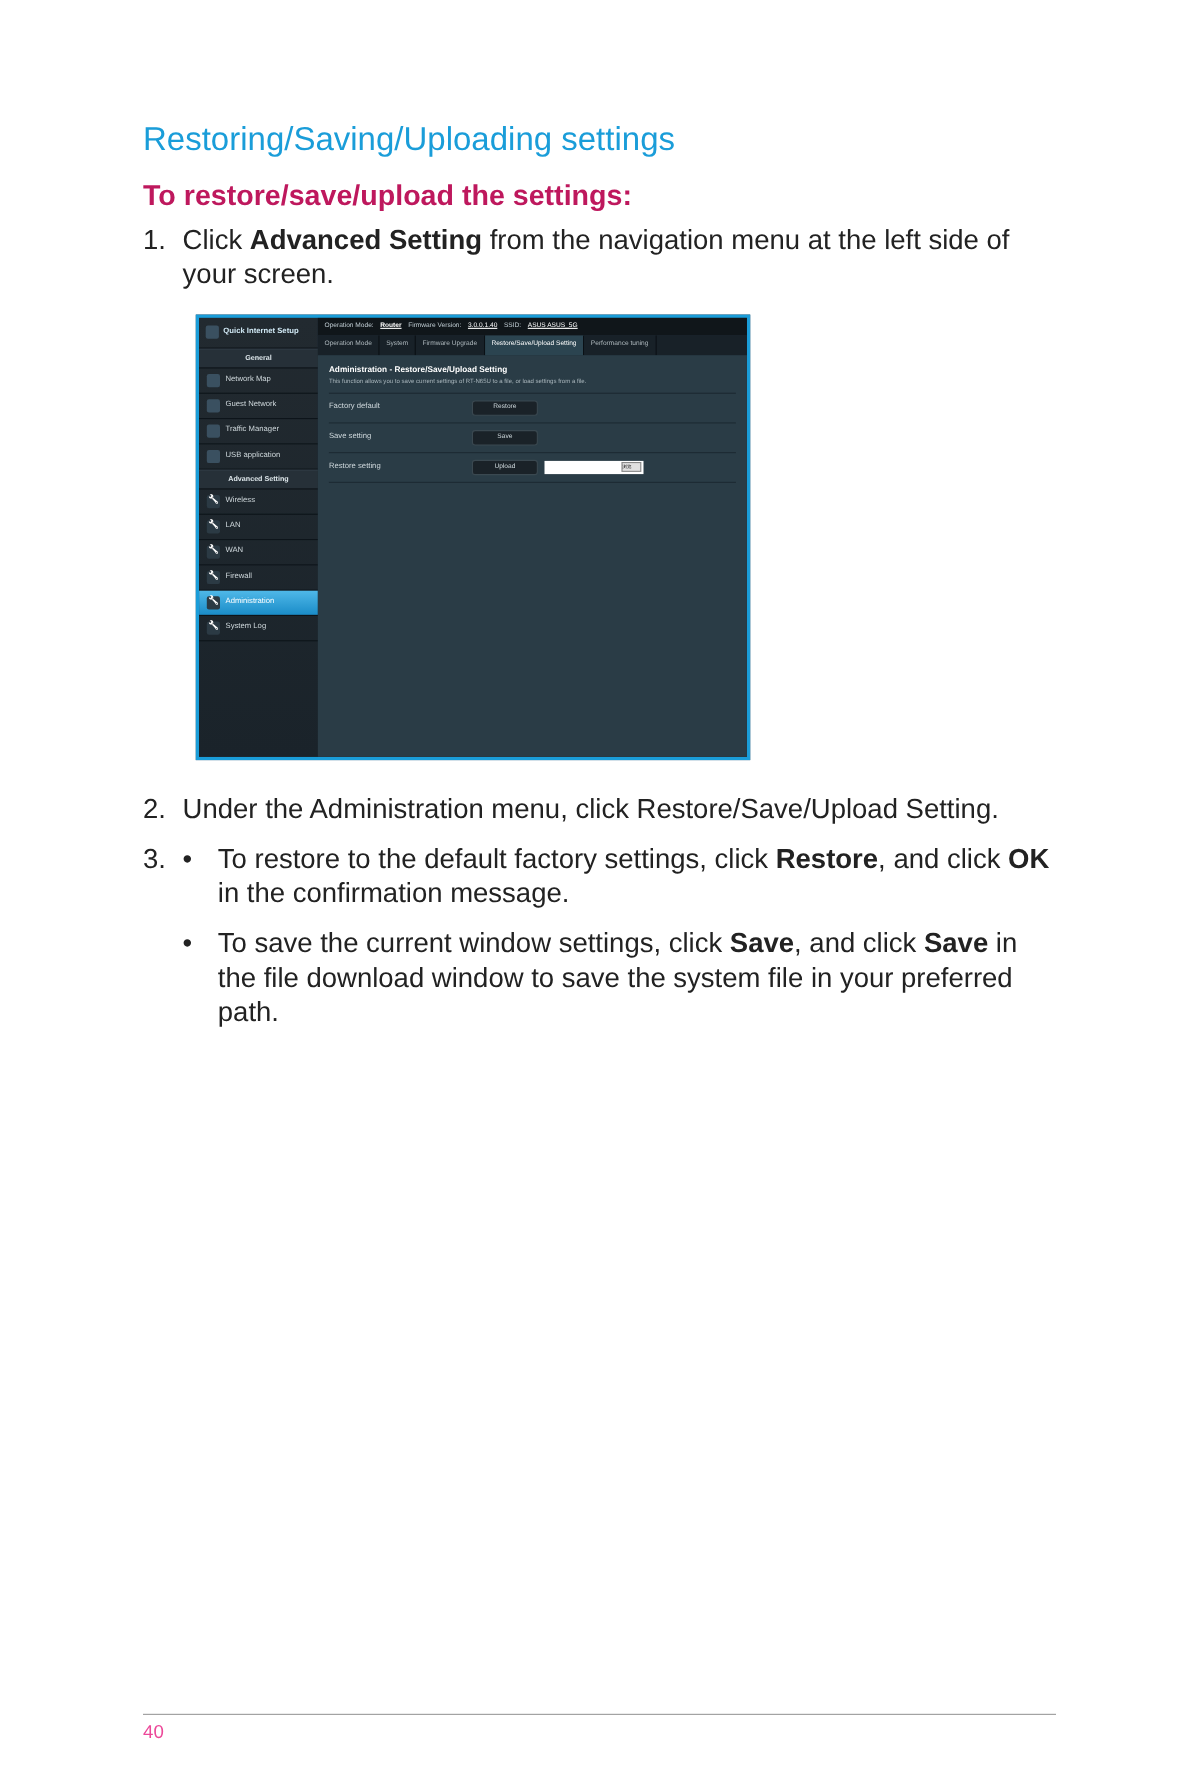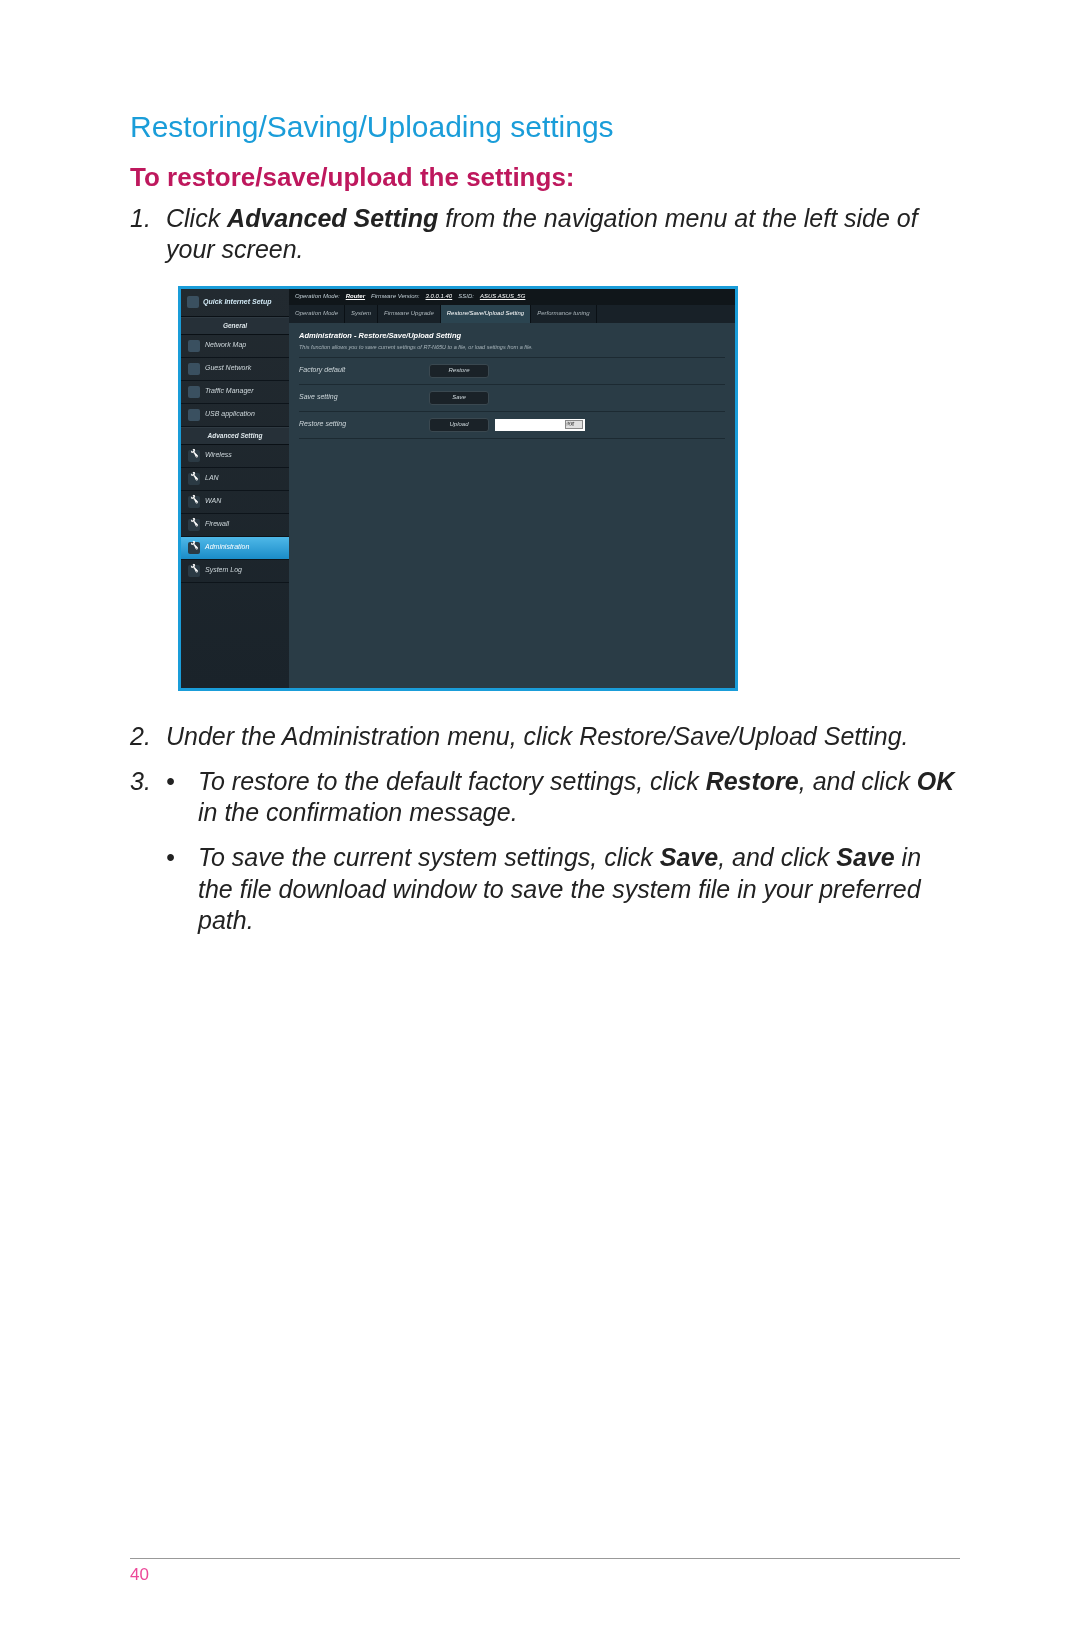--- a/index.html
+++ b/index.html
@@ -20,21 +20,20 @@
     .subheading {
       color: #be185d;
       font-size: 26px;
       font-weight: bold;
       margin-bottom: 10px;
     }
     ol.main-list {
       list-style: none;
       counter-reset: item;
       padding-left: 0;
-      font-style: italic;
     }
     ol.main-list > li {
       counter-increment: item;
       font-size: 25px;
       color: #222;
       line-height: 1.25;
       margin-bottom: 14px;
       padding-left: 36px;
       position: relative;
     }
@@ -59,21 +58,21 @@
     }
     ul.bullet-list > li::before {
       content: "•";
       position: absolute;
       left: 0;
       top: 0;
     }
     .bold { font-weight: bold; }
 
     .screenshot {
-      width: 560px;
+      width: 504px;
       height: 405px;
       border: 3px solid #1a9dd9;
       margin: 20px 0 30px 12px;
       background: #1a2530;
       display: flex;
       font-size: 7px;
       color: #c8d2d8;
     }
     .shot-sidebar {
       width: 108px;
@@ -342,19 +341,19 @@
         </div>
       </div>
     </div>
   </li>
 
   <li>Under the Administration menu, click Restore/Save/Upload Setting.</li>
 
   <li>
     <ul class="bullet-list" id="bullets">
         <li><span>To restore to the default factory settings, click </span><span class="bold">Restore</span><span>, and click </span><span class="bold">OK</span><span> in the confirmation message.</span></li>
-        <li><span>To save the current system settings, click </span><span class="bold">Save</span><span>, and click </span><span class="bold">Save</span><span> in the file download window to save the system file in your preferred path.</span></li>
+        <li><span>To save the current window settings, click </span><span class="bold">Save</span><span>, and click </span><span class="bold">Save</span><span> in the file download window to save the system file in your preferred path.</span></li>
       </ul>
   </li>
 </ol>
 
 <div class="page-footer-rule"></div>
 <div class="page-number">40</div>
 
 </body></html>

